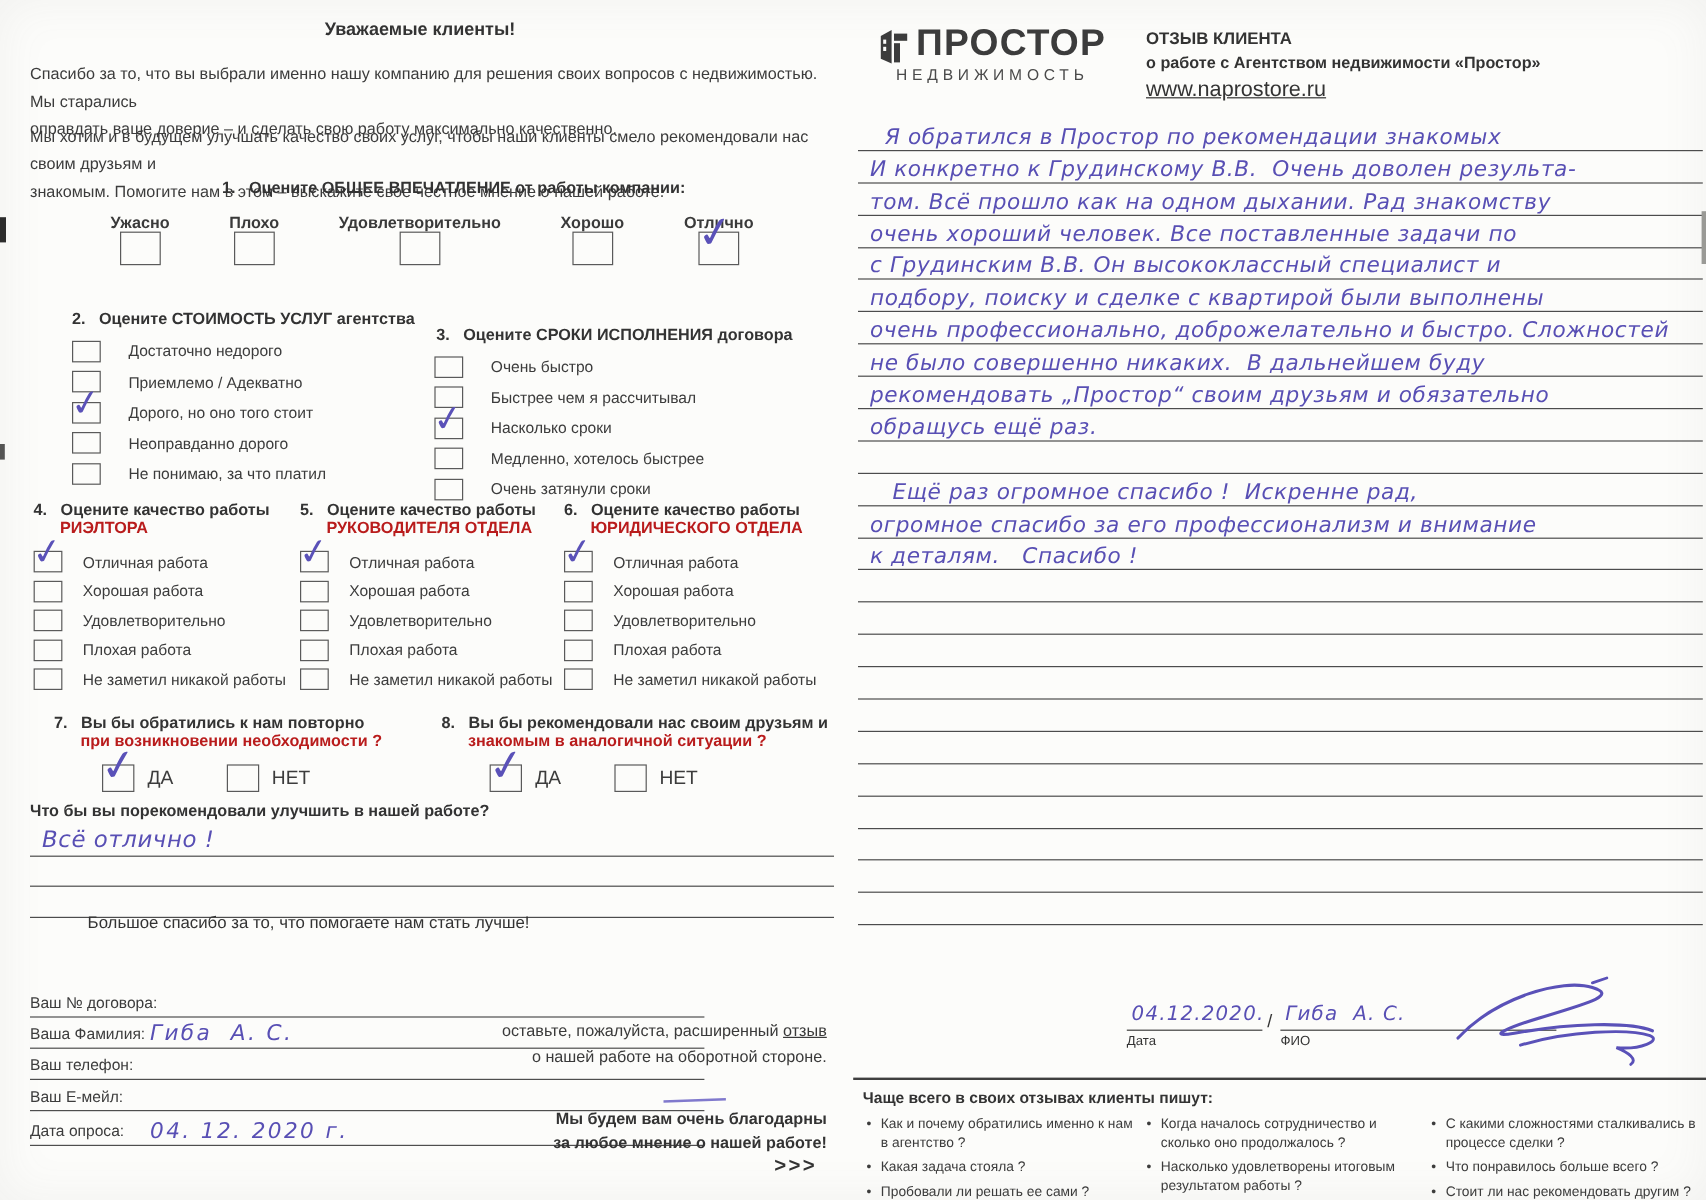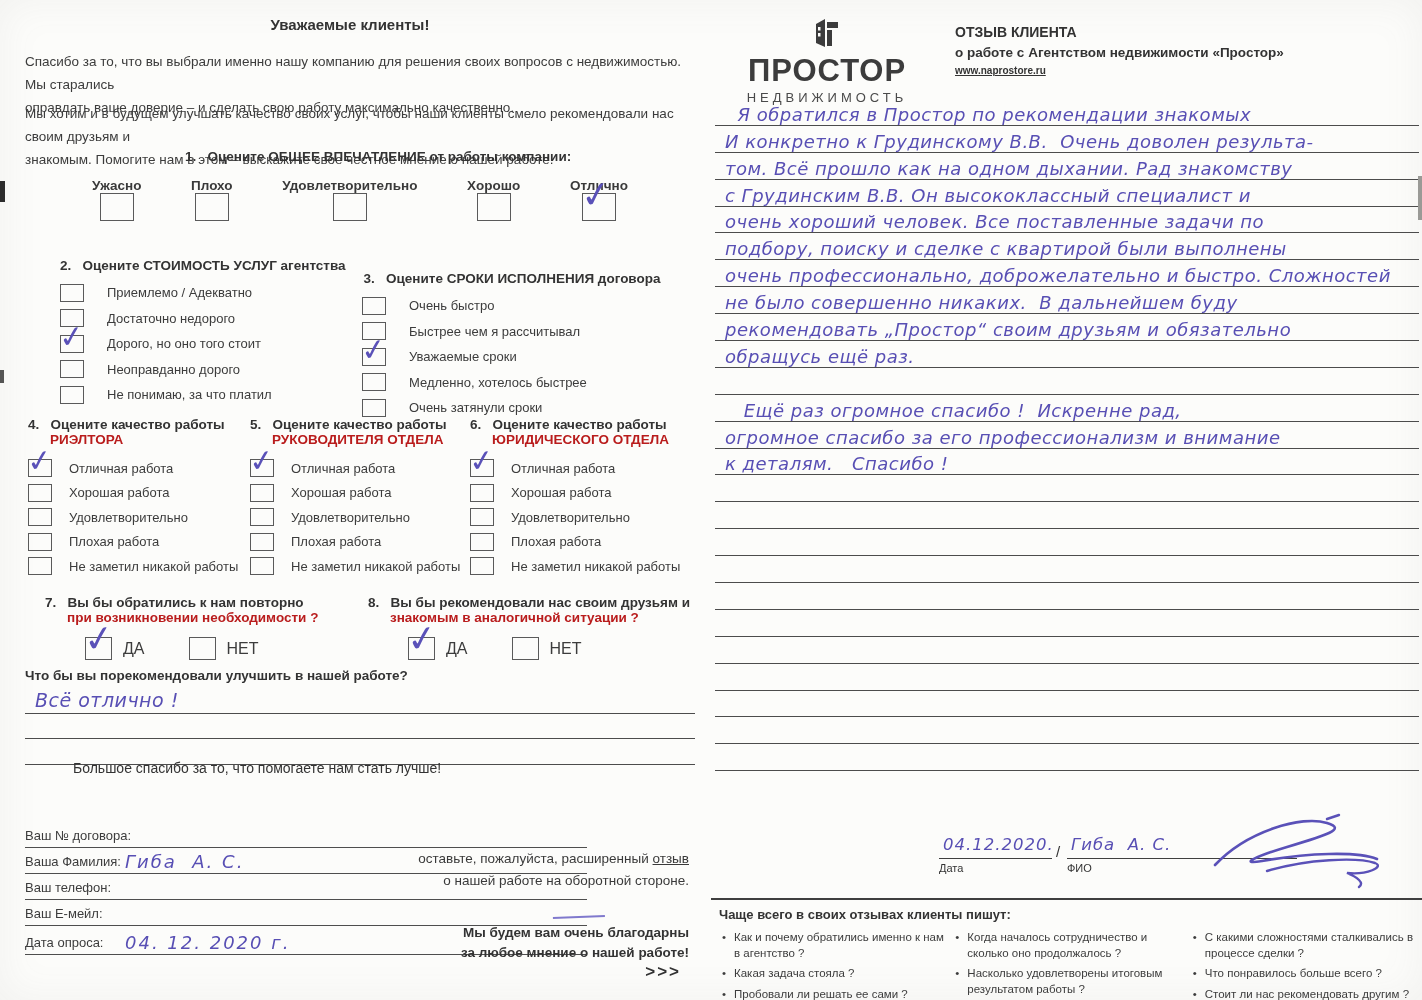--- a/index.html
+++ b/index.html
@@ -83,28 +83,28 @@
     font-size:13.5px; line-height:20px; font-weight:bold; color:#333; }
   #arrows { position:absolute; right:30px; top:962px; font-weight:bold; font-size:17px;
     letter-spacing:2px; color:#333; }
 
   #email-artifact { position:absolute; left:553px; top:916px; width:52px; height:7px;
     border-top:2.5px solid #6a62c4; transform:rotate(-2deg); opacity:.85; }
 
   
   #logo { position:absolute; left:12px; top:18px; width:208px; display:flex;
     flex-direction:column; align-items:center; }
-  #logo .logo-row { display:flex; align-items:center; gap:5px;flex-direction:column; }
+  #logo .logo-row { display:flex; align-items:flex-end; gap:5px; }
   #logo .logo-text { font-size:31px; font-weight:bold; letter-spacing:1px; color:#3c3c3c; }
   #logo .logo-sub { font-size:13px; letter-spacing:4px; color:#4a4a4a; margin-top:1px; }
 
   #r-header { position:absolute; left:244px; top:24px; width:430px; }
   #r-header .rh-title { font-weight:bold; font-size:14px; color:#333; }
   #r-header .rh-sub { font-weight:bold; font-size:13.5px; margin-top:5px; color:#333; }
-  #r-header .rh-url { font-weight:bold; font-size:10px; margin-top:4px;
+  #r-header .rh-url { font-weight:normal; font-size:18px; margin-top:4px;
     text-decoration:underline; color:#333; display:inline-block; }
 
   #review-lines { position:absolute; left:4px; top:99px; width:704px; }
   .hw-line { position:relative; height:26.9px; border-bottom:1.8px solid #4c4c4c; }
   .hw-line .hw { position:absolute; left:10px; bottom:0px; font-size:18px; letter-spacing:0.5px; }
 
   #sig-block { position:absolute; left:228px; top:835px; width:440px; height:62px; }
   .sig-cell { position:absolute; top:0; }
   #sig-date { left:0; width:113px; }
   #sig-fio  { left:128px; width:230px; }
@@ -175,26 +175,26 @@
           <span class="checkbox cb-lg checked"></span>
         </div>
       </div>
 
     <div class="q-block" id="q2-block">
       <div class="q-title">2.   Оцените СТОИМОСТЬ УСЛУГ агентства</div>
       <div class="opts">
 
           <div class="opt-row">
             <span class="checkbox cb"></span>
+            <span class="opt-label">Достаточно недорого</span>
+          </div>
+
+          <div class="opt-row">
+            <span class="checkbox cb"></span>
             <span class="opt-label">Приемлемо / Адекватно</span>
-          </div>
-
-          <div class="opt-row">
-            <span class="checkbox cb"></span>
-            <span class="opt-label">Достаточно недорого</span>
           </div>
 
           <div class="opt-row">
             <span class="checkbox cb checked"></span>
             <span class="opt-label">Дорого, но оно того стоит</span>
           </div>
 
           <div class="opt-row">
             <span class="checkbox cb"></span>
             <span class="opt-label">Неоправданно дорого</span>
@@ -216,21 +216,21 @@
             <span class="opt-label">Очень быстро</span>
           </div>
 
           <div class="opt-row">
             <span class="checkbox cb"></span>
             <span class="opt-label">Быстрее чем я рассчитывал</span>
           </div>
 
           <div class="opt-row">
             <span class="checkbox cb checked"></span>
-            <span class="opt-label">Уважаемые сроки</span>
+            <span class="opt-label">Насколько сроки</span>
           </div>
 
           <div class="opt-row">
             <span class="checkbox cb"></span>
             <span class="opt-label">Медленно, хотелось быстрее</span>
           </div>
 
           <div class="opt-row">
             <span class="checkbox cb"></span>
             <span class="opt-label">Очень затянули сроки</span>
@@ -447,25 +447,25 @@
 
         <div class="hw-line">
           <span class="hw">И конкретно к Грудинскому В.В.  Очень доволен результа-</span>
         </div>
 
         <div class="hw-line">
           <span class="hw">том. Всё прошло как на одном дыхании. Рад знакомству</span>
         </div>
 
         <div class="hw-line">
+          <span class="hw">очень хороший человек. Все поставленные задачи по</span>
+        </div>
+
+        <div class="hw-line">
           <span class="hw">с Грудинским В.В. Он высококлассный специалист и</span>
-        </div>
-
-        <div class="hw-line">
-          <span class="hw">очень хороший человек. Все поставленные задачи по</span>
         </div>
 
         <div class="hw-line">
           <span class="hw">подбору, поиску и сделке с квартирой были выполнены</span>
         </div>
 
         <div class="hw-line">
           <span class="hw">очень профессионально, доброжелательно и быстро. Сложностей</span>
         </div>
 

